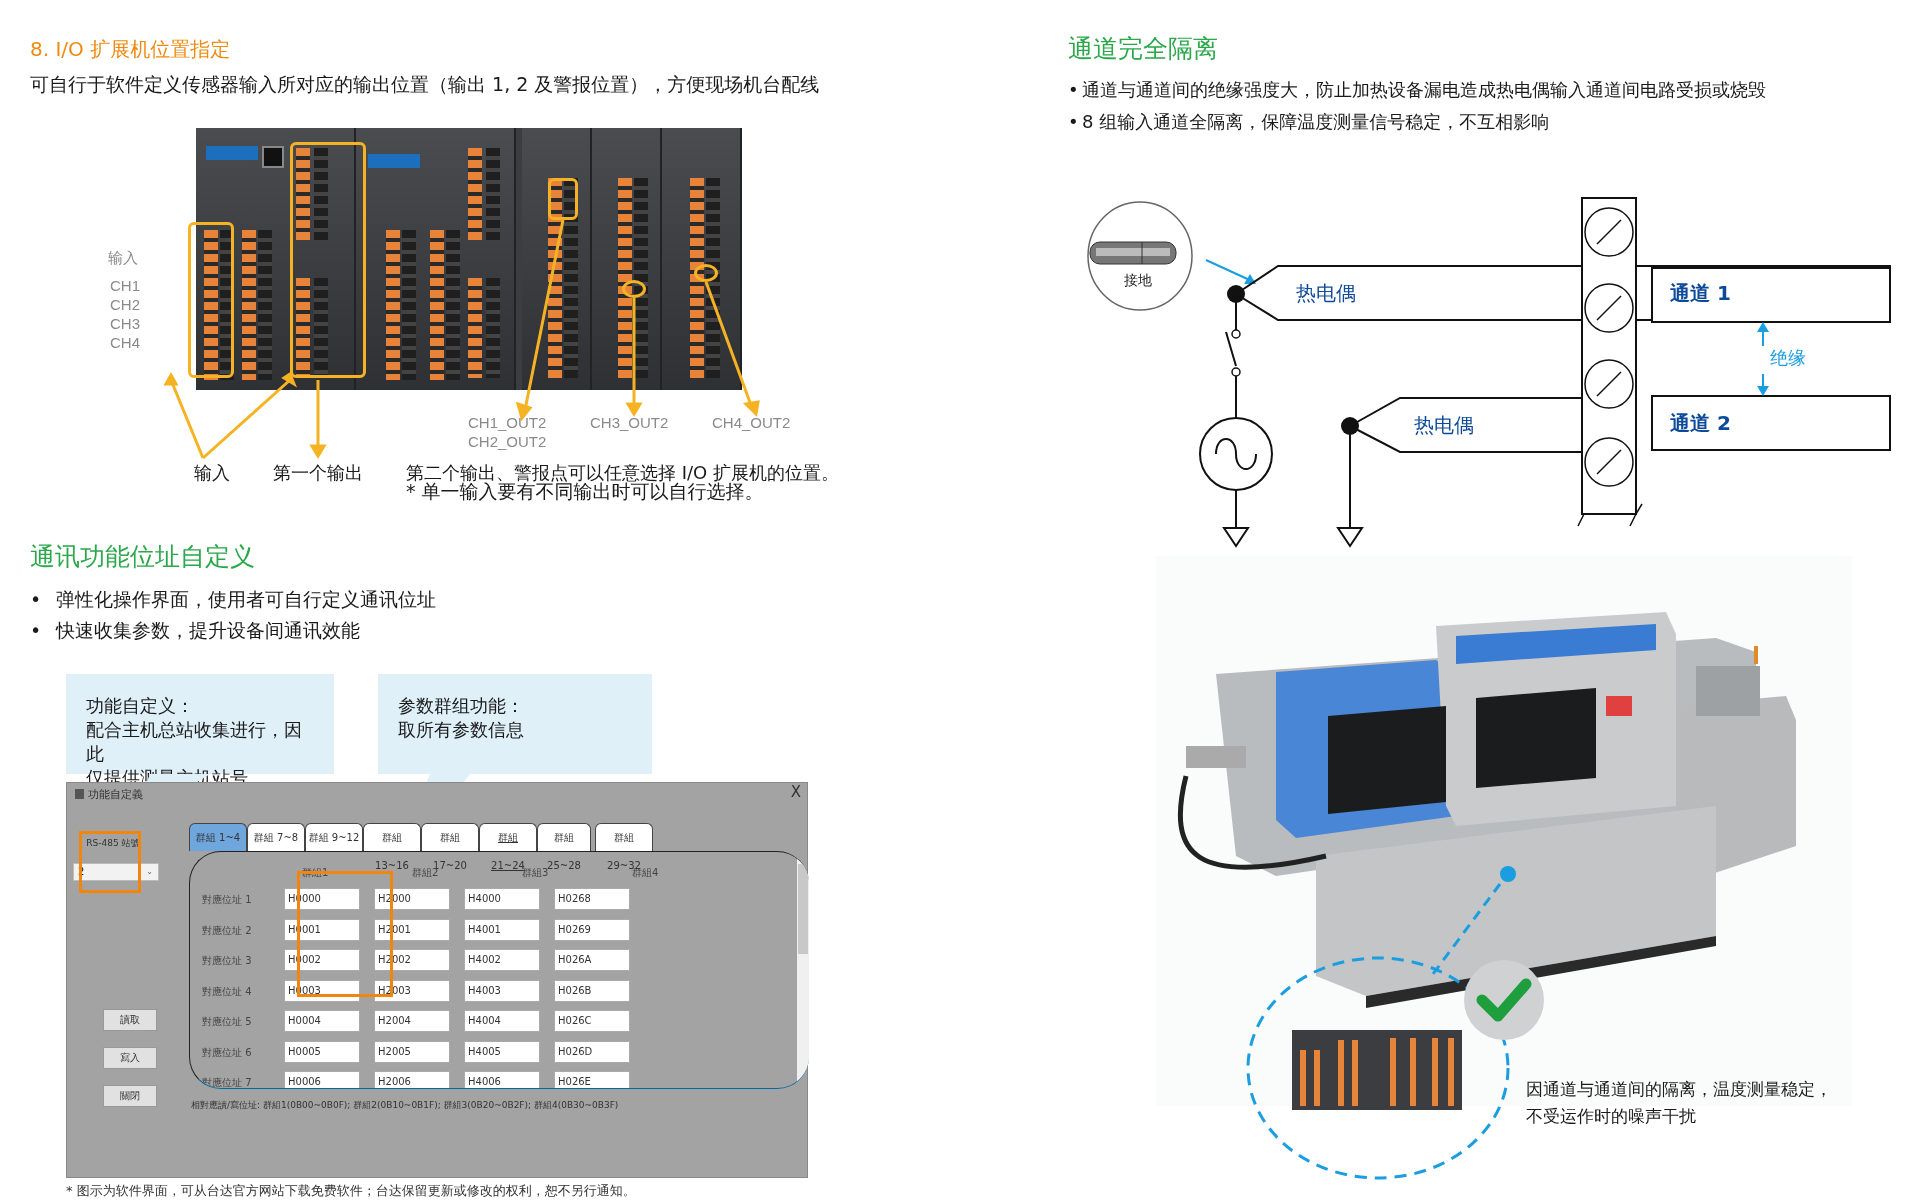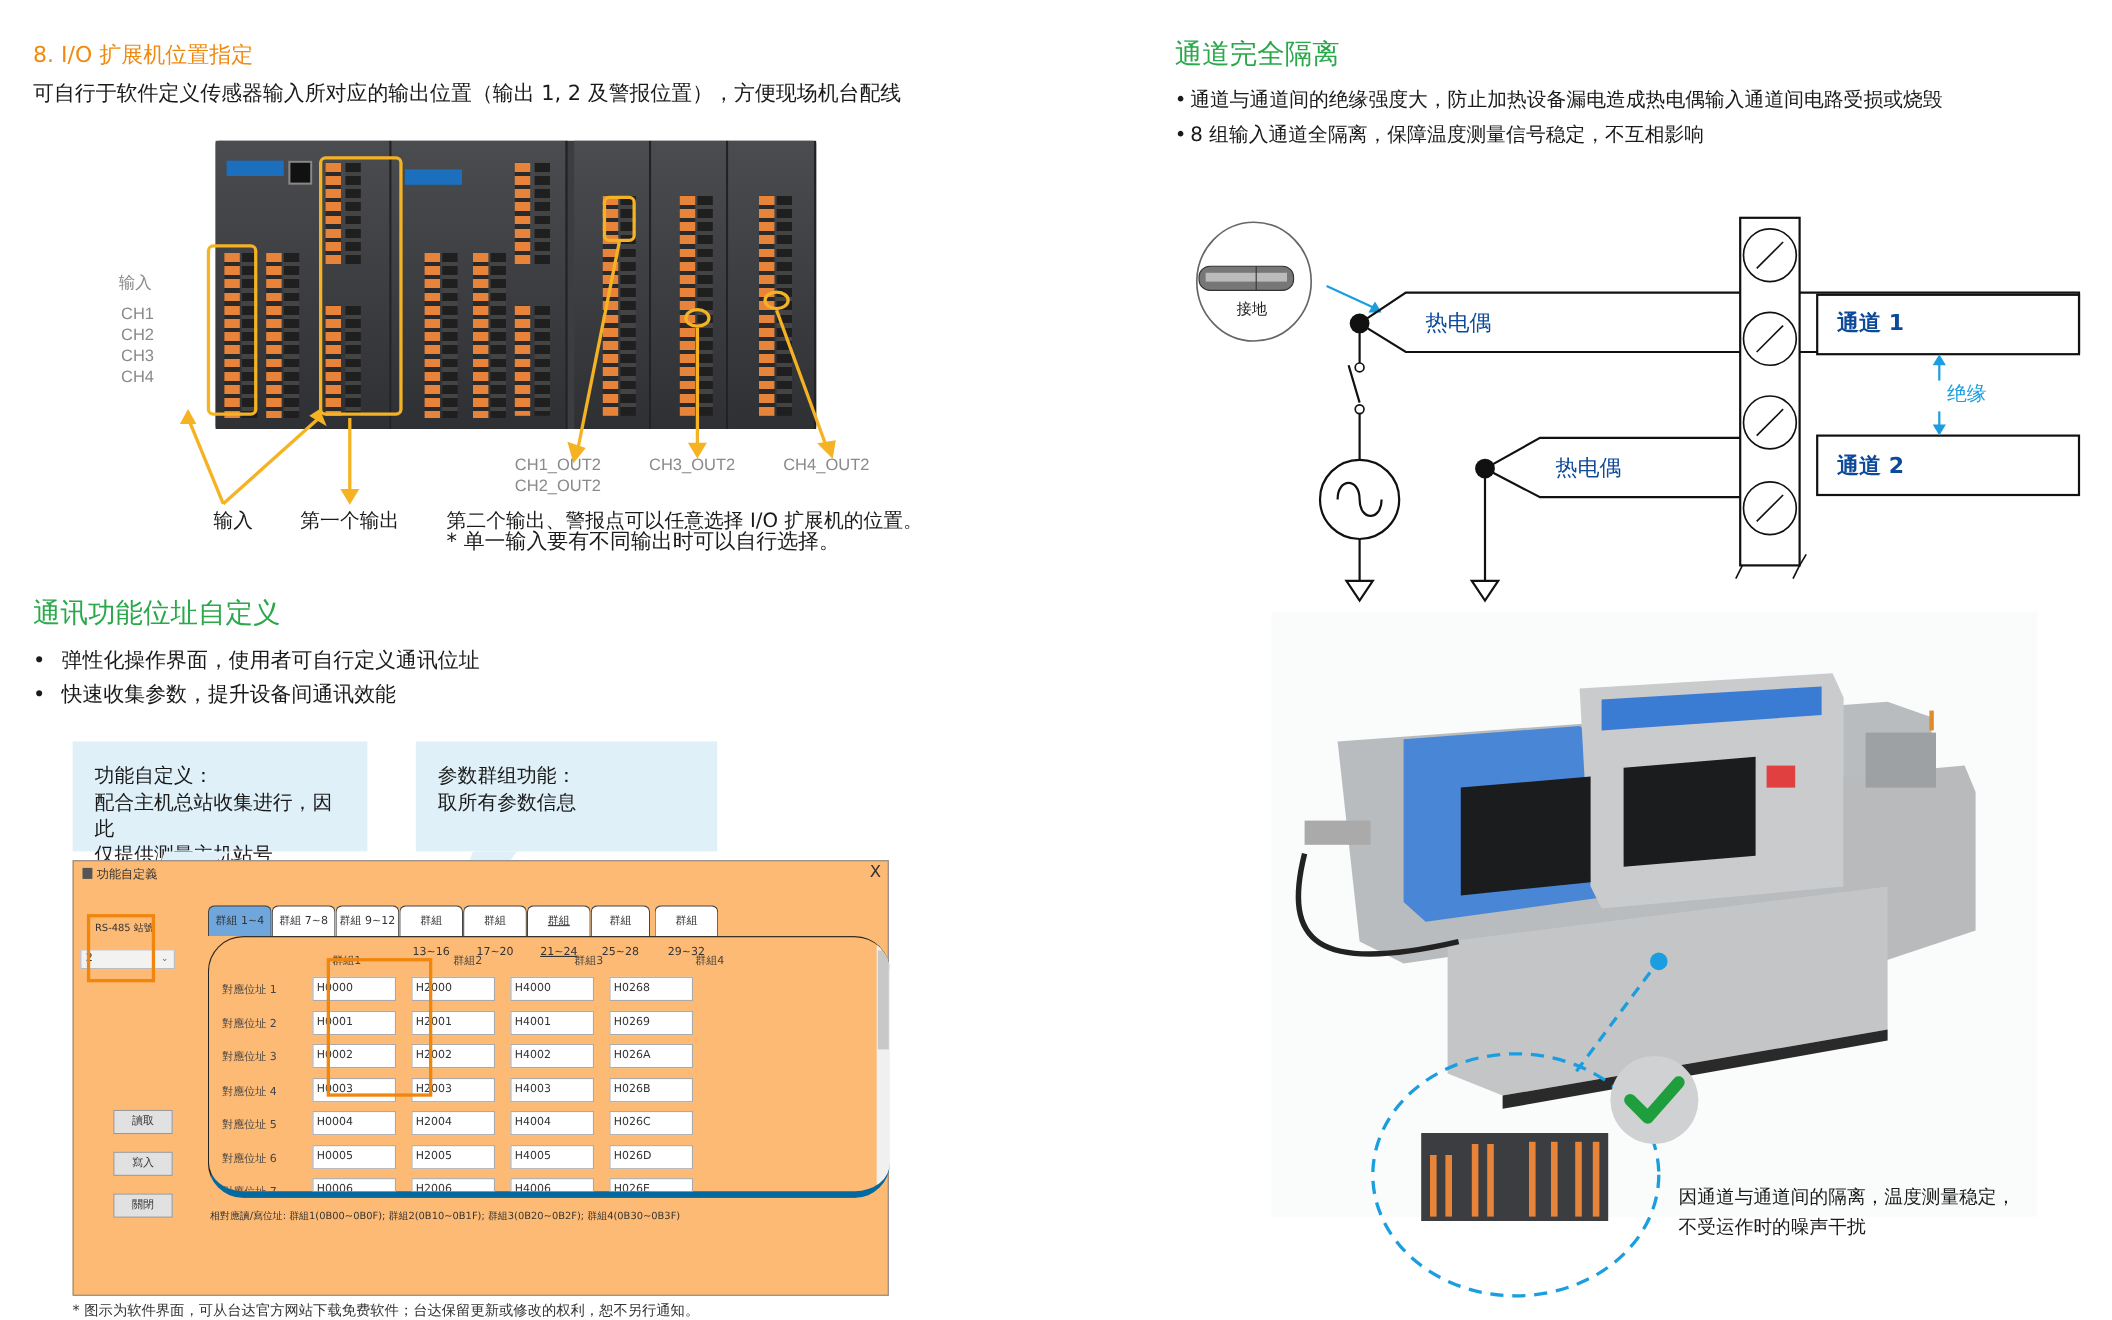--- a/index.html
+++ b/index.html
@@ -15,26 +15,26 @@
 
   
   .hw { position: absolute; background: #3b3d40; border-radius: 3px; }
   .module { position: absolute; top: 0; bottom: 0; background: linear-gradient(#4a4c50, #2e3033); border-right: 2px solid #222; }
   .term-col { position: absolute; width: 14px; background: repeating-linear-gradient(#e8843a 0 8px, #2a2a2a 8px 12px); }
   .term-col.dark { background: repeating-linear-gradient(#1f1f1f 0 8px, #444 8px 12px); }
   .hl { position: absolute; border: 3px solid #f5b324; border-radius: 6px; }
   .hl-circ { position: absolute; border: 3px solid #f5b324; border-radius: 50%; }
 
   
-  .win { position: absolute; left: 66px; top: 782px; width: 742px; height: 396px; border: 1px solid #888; background: #fdba74; font-family: "DejaVu Sans", sans-serif; }
+  .win { position: absolute; left: 66px; top: 782px; width: 742px; height: 396px; border: 1px solid #888; background: #a3a3a3; font-family: "DejaVu Sans", sans-serif; }
   .win-title { position: absolute; left: 8px; top: 4px; font-size: 11px; color: #333; }
   .win-close { position: absolute; right: 6px; top: 0; font-size: 15px; color: #333; cursor: pointer; }
   .tab { position: absolute; top: 40px; height: 28px; border: 1px solid #444; border-bottom: none; border-radius: 6px 6px 0 0; background: #fff; font-size: 10px; text-align: center; line-height: 28px; color: #333; }
   .tab.active { background: #6fa6dc; }
-  .panel { position: absolute; left: 122px; top: 68px; width: 620px; height: 238px; border-top: 1px solid #222; border-left: 1px solid #222; border-bottom: 6px solid #0369a1; border-radius: 32px; }
+  .panel { position: absolute; left: 122px; top: 68px; width: 620px; height: 238px; border-top: 1px solid #222; border-left: 1px solid #222; border-bottom: 1px solid #0369a1; border-radius: 32px; }
   .cell-input { position: absolute; width: 76px; height: 22px; border: 1px solid #aaa; font-size: 10px; line-height: 20px; padding-left: 3px; color: #333; background: #fff; }
   .row-label { position: absolute; font-size: 10px; color: #444; }
   .col-head { position: absolute; font-size: 10px; color: #444; }
   .side-btn { position: absolute; left: 36px; width: 54px; height: 22px; background: #e1e1e1; border: 1px solid #999; font-size: 10px; text-align: center; line-height: 20px; color: #333; cursor: pointer; }
   .orange-box { position: absolute; border: 3px solid #f0860d; }
 </style>
 </head>
 <body>
 
 <div class="abs orange-title" style="left:30px;top:36px;">8.  I/O 扩展机位置指定</div>

